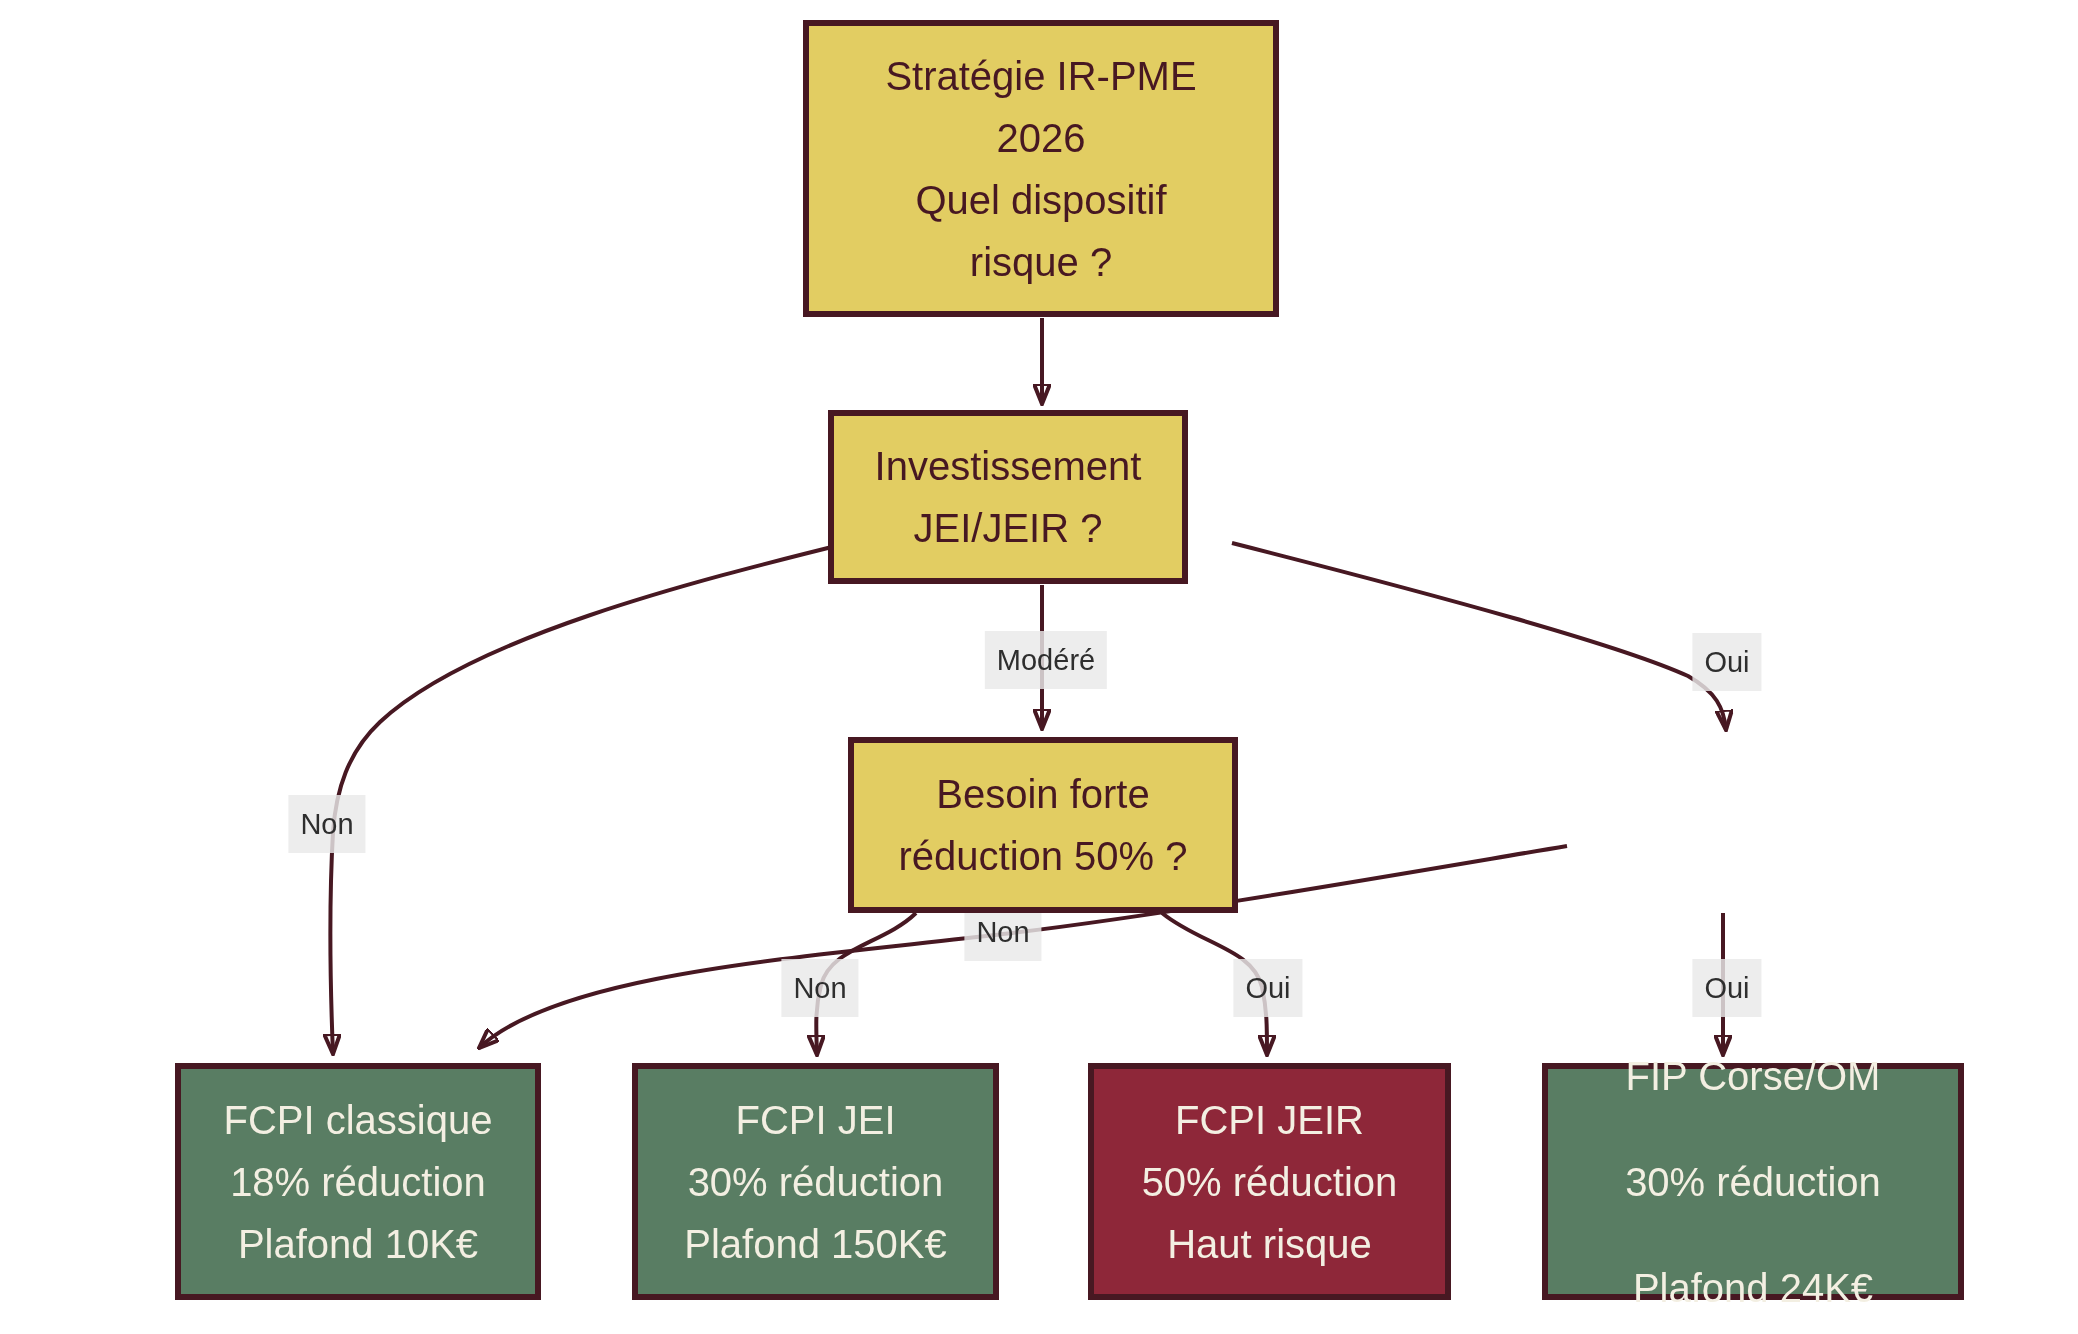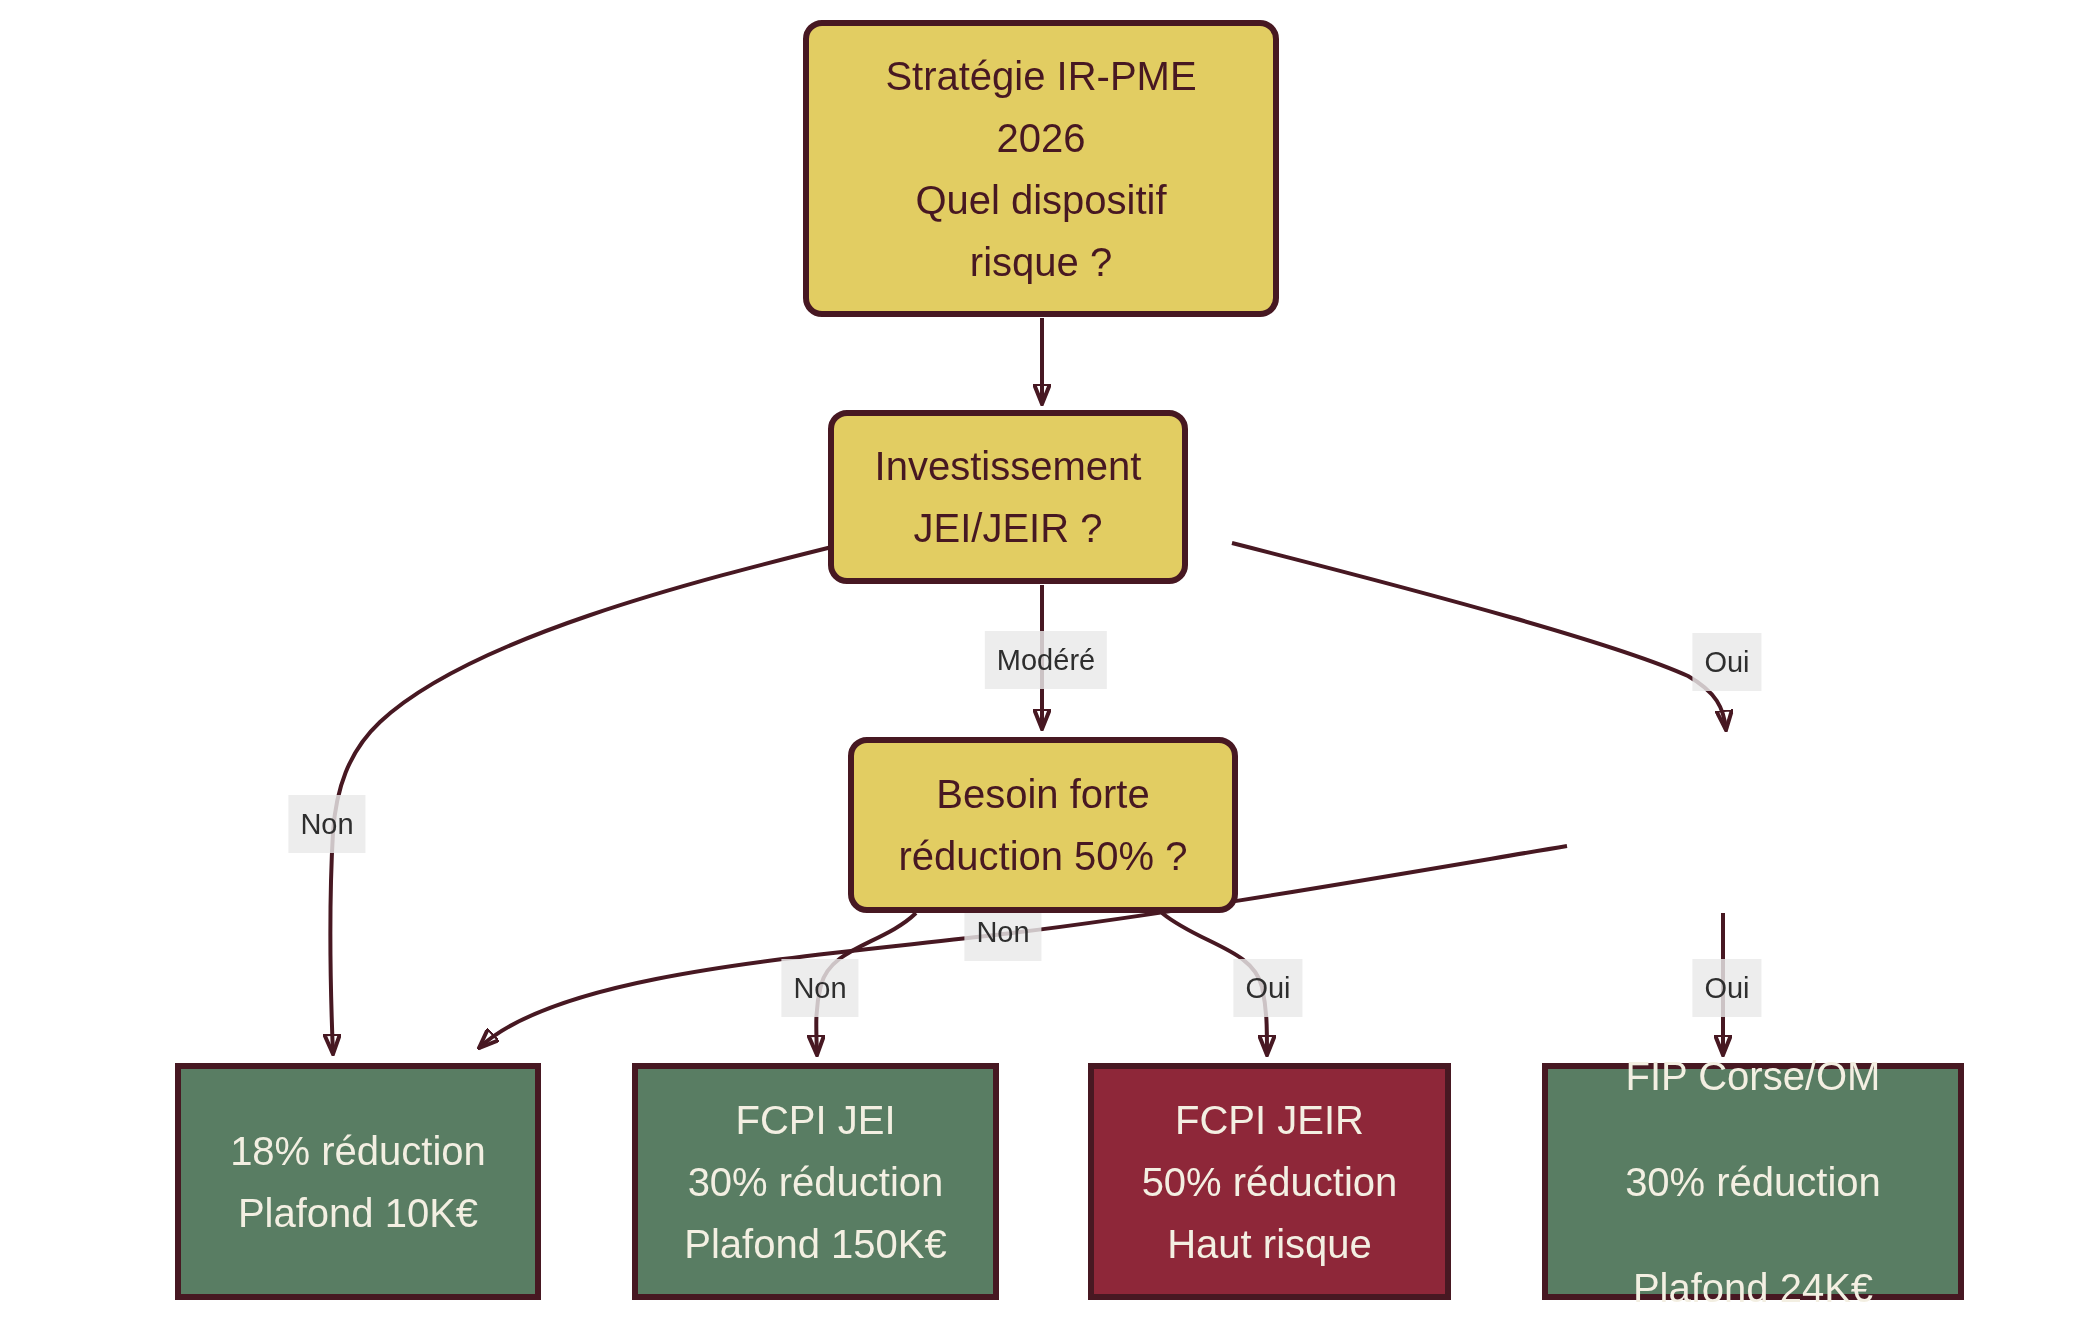--- a/index.html
+++ b/index.html
@@ -37,21 +37,20 @@
     align-items: center;
     justify-content: center;
     text-align: center;
     font-size: 40px;
     line-height: 62px;
     white-space: nowrap;
   }
   .node.decision {
     background: #e2cd62;
     color: #471822;
-    border-radius: 19px;
   }
   .node.outcome-green {
     background: #597d63;
     color: #f3efe2;
   }
   .node.outcome-red {
     background: #8e2739;
     color: #f3efe2;
   }
   .edge-label {
@@ -108,20 +107,21 @@
     <div>JEI/JEIR ?</div>
   </div>
 
   <div class="node decision" style="left:848px; top:737px; width:390px; height:176px;">
     <div>Besoin forte</div>
     <div>réduction 50% ?</div>
   </div>
 
 
   <div class="node outcome-green" style="left:175px; top:1063px; width:366px; height:237px;">
+    <div>FCPI classique</div>
     <div>18% réduction</div>
     <div>Plafond 10K€</div>
   </div>
 
   <div class="node outcome-green" style="left:632px; top:1063px; width:367px; height:237px;">
     <div>FCPI JEI</div>
     <div>30% réduction</div>
     <div>Plafond 150K€</div>
   </div>
 

